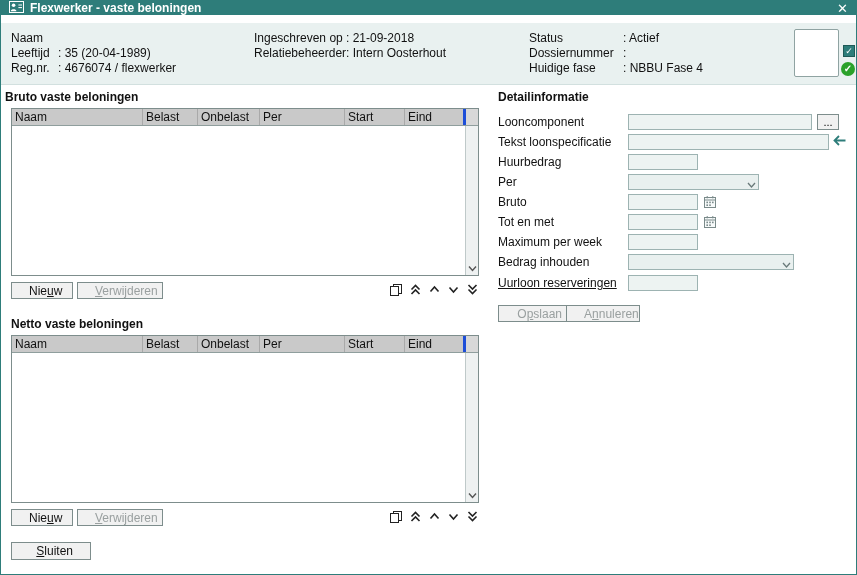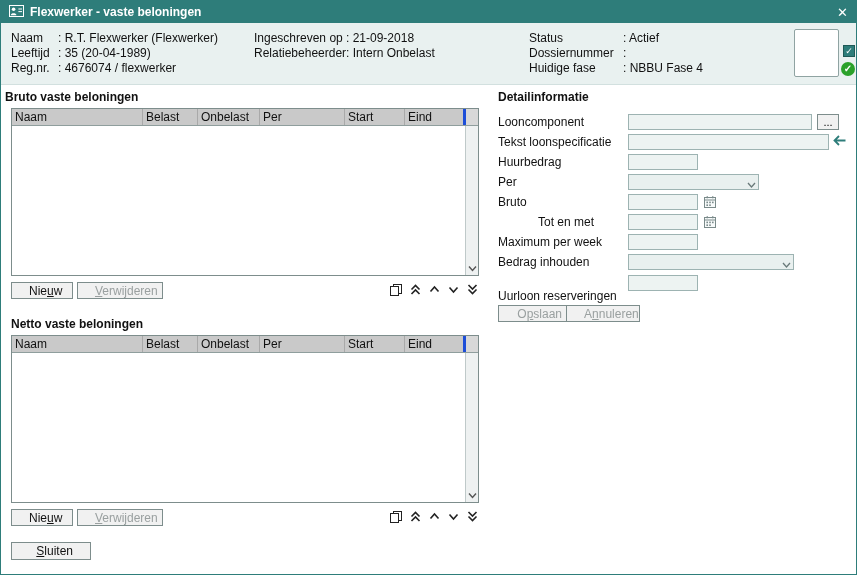--- a/index.html
+++ b/index.html
@@ -2,21 +2,21 @@
 <html><head>
 <meta charset="utf-8">
 <style>
   * { box-sizing: border-box; }
   html,body { margin:0; padding:0; background:#ffffff; }
   body { font-family:"Liberation Sans", sans-serif; }
 
   .window { position:relative; width:857px; height:575px; border:1px solid #2e7d7a;
             background:#fff; font-size:12px; color:#111; overflow:hidden; }
 
-  .titlebar { position:absolute; left:0; top:0; width:100%; height:22px; background:#2e7d7a;
+  .titlebar { position:absolute; left:0; top:0; width:100%; height:14px; background:#2e7d7a;
               color:#fff; display:flex; align-items:center; padding:0 8px; gap:6px; }
   .titlebar .title { font-weight:bold; }
   .titlebar .close { margin-left:auto; font-size:13px; line-height:1; }
 
   .header { position:absolute; left:0; top:22px; width:100%; height:62px;
             background:#e9f1f0; border-bottom:1px solid #d2e0df; }
   .hcol { position:absolute; top:8px; }
   .hrow { display:flex; line-height:15px; white-space:nowrap; }
   .hl1 { width:47px; } .hl2 { width:92px; } .hl3 { width:94px; }
 
@@ -78,39 +78,38 @@
       </svg>
     </span>
     <span class="title">Flexwerker - vaste beloningen</span>
     <span class="close">✕</span>
   </div>
 
   <div class="header">
     <div class="hcol" style="left:10px;">
       <div class="hrow">
         <span class="hl1">Naam</span>
-        <span>: R.T. Flexwerker (Flexwerker)</span>
       </div>
       <div class="hrow">
         <span class="hl1">Leeftijd</span>
         <span>: 35 (20-04-1989)</span>
       </div>
       <div class="hrow">
         <span class="hl1">Reg.nr.</span>
         <span>: 4676074 / flexwerker</span>
       </div>
     </div>
     <div class="hcol" style="left:253px;">
       <div class="hrow">
         <span class="hl2">Ingeschreven op</span>
         <span>: 21-09-2018</span>
       </div>
       <div class="hrow">
         <span class="hl2">Relatiebeheerder</span>
-        <span>: Intern Onbelast</span>
+        <span>: Intern Oosterhout</span>
       </div>
     </div>
     <div class="hcol" style="left:528px;">
       <div class="hrow">
         <span class="hl3">Status</span>
         <span>: Actief</span>
       </div>
       <div class="hrow">
         <span class="hl3">Dossiernummer</span>
         <span>:</span>
@@ -279,21 +278,21 @@
         <line x1="4.2" y1="1" x2="4.2" y2="3.4" stroke="#7a8a8a"></line>
         <line x1="9.8" y1="1" x2="9.8" y2="3.4" stroke="#7a8a8a"></line>
         <rect x="3.4" y="6.6" width="1.6" height="1.6" fill="#7a8a8a"></rect>
         <rect x="6.2" y="6.6" width="1.6" height="1.6" fill="#7a8a8a"></rect>
         <rect x="9" y="6.6" width="1.6" height="1.6" fill="#7a8a8a"></rect>
         <rect x="3.4" y="9.4" width="1.6" height="1.6" fill="#7a8a8a"></rect>
         <rect x="6.2" y="9.4" width="1.6" height="1.6" fill="#7a8a8a"></rect>
       </svg>
   </span>
 
-  <div class="dlabel" style="top:214px;margin-left:40px;">Tot en met</div>
+  <div class="dlabel" style="top:214px;">Tot en met</div>
   <input class="dinput" style="top: 213px; width: 70px;" value="">
   <span class="cal" style="left:702px; top:214px;">
     <svg width="14" height="14" viewBox="0 0 14 14">
         <rect x="1.5" y="2.5" width="11" height="10" fill="#f7fafa" stroke="#7a8a8a"></rect>
         <line x1="1.5" y1="5" x2="12.5" y2="5" stroke="#7a8a8a"></line>
         <line x1="4.2" y1="1" x2="4.2" y2="3.4" stroke="#7a8a8a"></line>
         <line x1="9.8" y1="1" x2="9.8" y2="3.4" stroke="#7a8a8a"></line>
         <rect x="3.4" y="6.6" width="1.6" height="1.6" fill="#7a8a8a"></rect>
         <rect x="6.2" y="6.6" width="1.6" height="1.6" fill="#7a8a8a"></rect>
         <rect x="9" y="6.6" width="1.6" height="1.6" fill="#7a8a8a"></rect>
@@ -308,19 +307,19 @@
   <div class="dlabel" style="top:254px;">Bedrag inhouden</div>
   <div class="dselect" style="top:253px; width:166px;">
     <span></span>
     <span class="chev">
       <svg width="9" height="8" viewBox="0 0 9 8">
           <polyline points="1,2 4.5,6 8,2" fill="none" stroke="#6a7a7a" stroke-width="1.3"></polyline>
         </svg>
     </span>
   </div>
 
-  <div class="dlabel" style="top:288px;">Uurloon reserveringen</div>
+  <div class="dlabel" style="top:275px;text-decoration:underline;">Uurloon reserveringen</div>
   <input class="dinput" style="top: 274px; width: 70px;" value="">
 
   <button class="btn dis" style="left:497px; top:304px; width:82px;"><span>O</span><span class="ul">p</span><span>slaan</span></button>
   <button class="btn dis" style="left:565px; top:304px; width:74px;"><span>A</span><span class="ul">n</span><span>nuleren</span></button>
 
 </div>
 
 </body></html>

